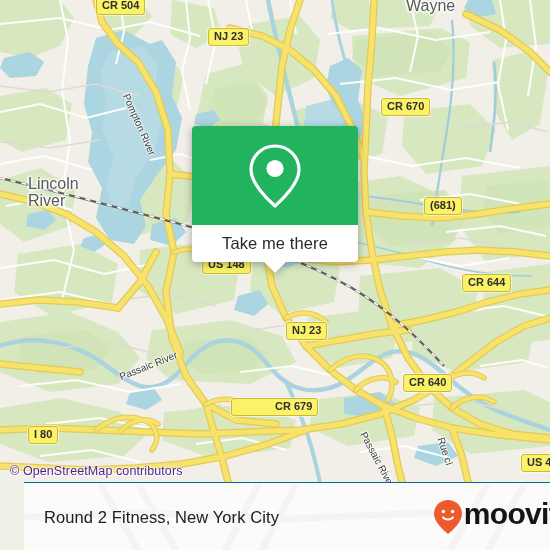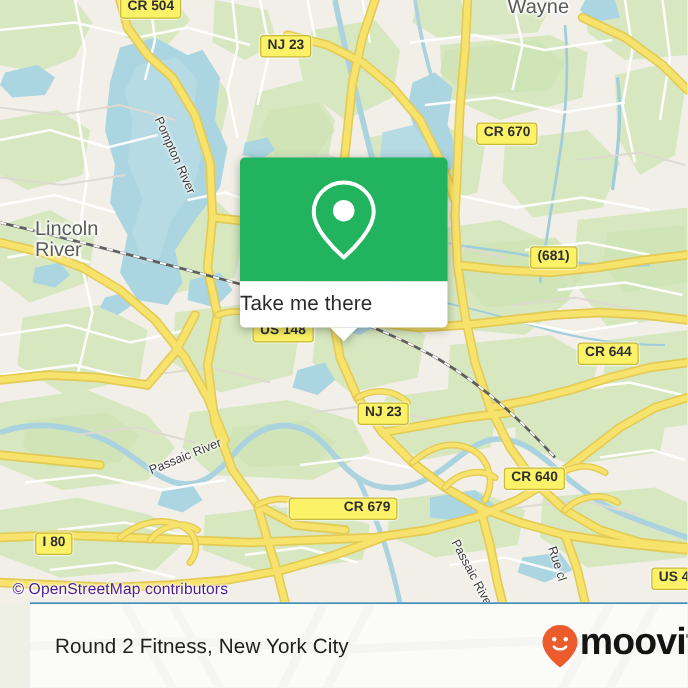--- a/index.html
+++ b/index.html
@@ -46,21 +46,21 @@
   #popup{
     position:absolute;left:192px;top:126px;width:166px;
     filter:drop-shadow(0 2px 4px rgba(0,0,0,.32));
   }
   #popup .head{
     background:#22b35e;height:99px;border-radius:4px 4px 0 0;
     display:flex;align-items:center;justify-content:center;
   }
   #popup .foot{
     background:#ffffff;height:37px;border-radius:0 0 4px 4px;
-    display:flex;align-items:center;
+    display:flex;align-items:center;justify-content:center;
     position:relative;
   }
   #popup .foot .cta{
     font-size:16.5px;color:#2b2b2b;letter-spacing:.1px;
   }
   #popup .tail{
     position:absolute;left:50%;transform:translateX(-50%);bottom:-11px;
     width:0;height:0;border-left:11px solid transparent;border-right:11px solid transparent;
     border-top:11px solid #ffffff;
   }

